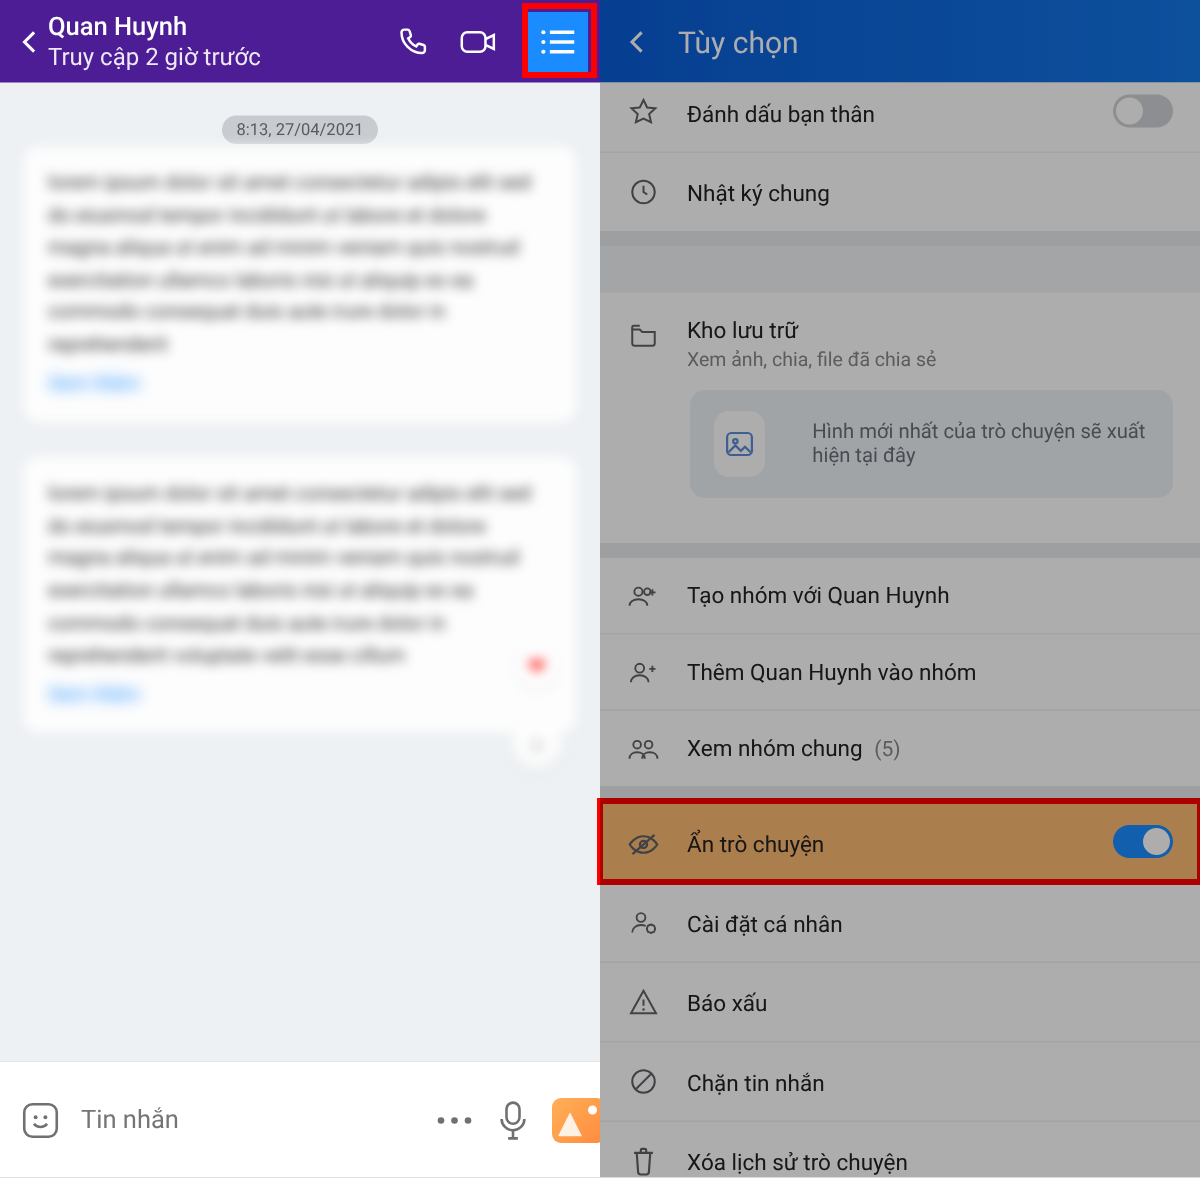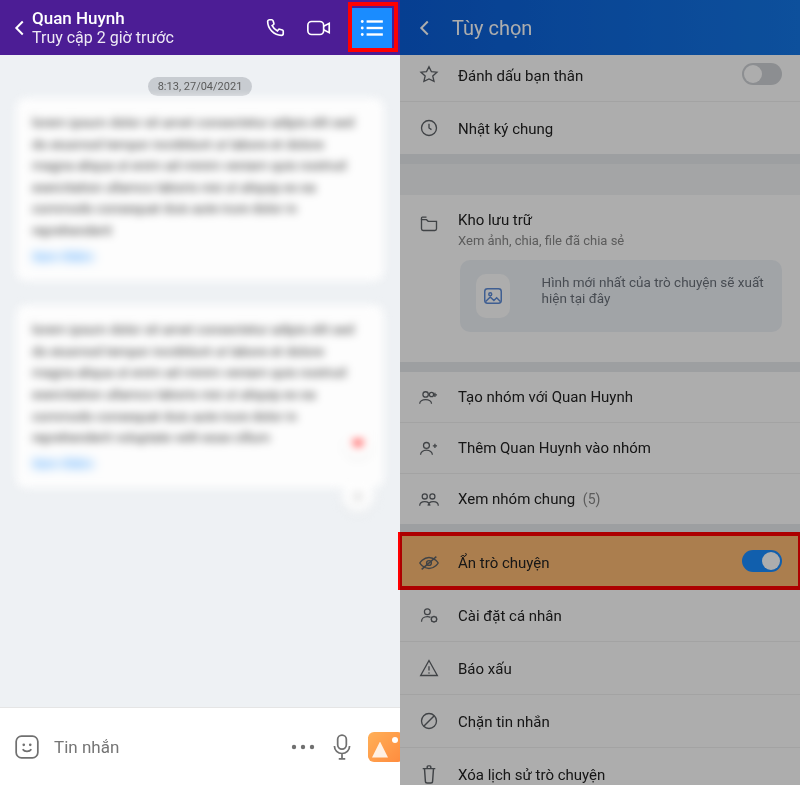--- a/index.html
+++ b/index.html
@@ -103,21 +103,21 @@
   }
   .toggle::after{
     content:""; position:absolute; right:2px; top:2px; width:18px;height:18px;
     border-radius:50%; background:#fff;
   }
   .toggle.off { background:#cfd2d6;}
   .toggle.off::after{ right:auto; left:2px;}
 
   .media-box {
     margin: 8px 18px 16px 60px; background:#eef2f7; border-radius:10px;
-    padding:14px 16px; display:flex; gap:32px; 
+    padding:14px 16px; display:flex; gap:32px; align-items:center;
     font-size:13.5px; color:#6a717a;
   }
   .media-thumb {
     width:44px;height:44px; border-radius:10px; background:#fff;
     display:flex;align-items:center;justify-content:center; color:#5d8bd7;
   }
 
   
   .highlight-row {
     position:relative; z-index:20; background:#fdba74;

